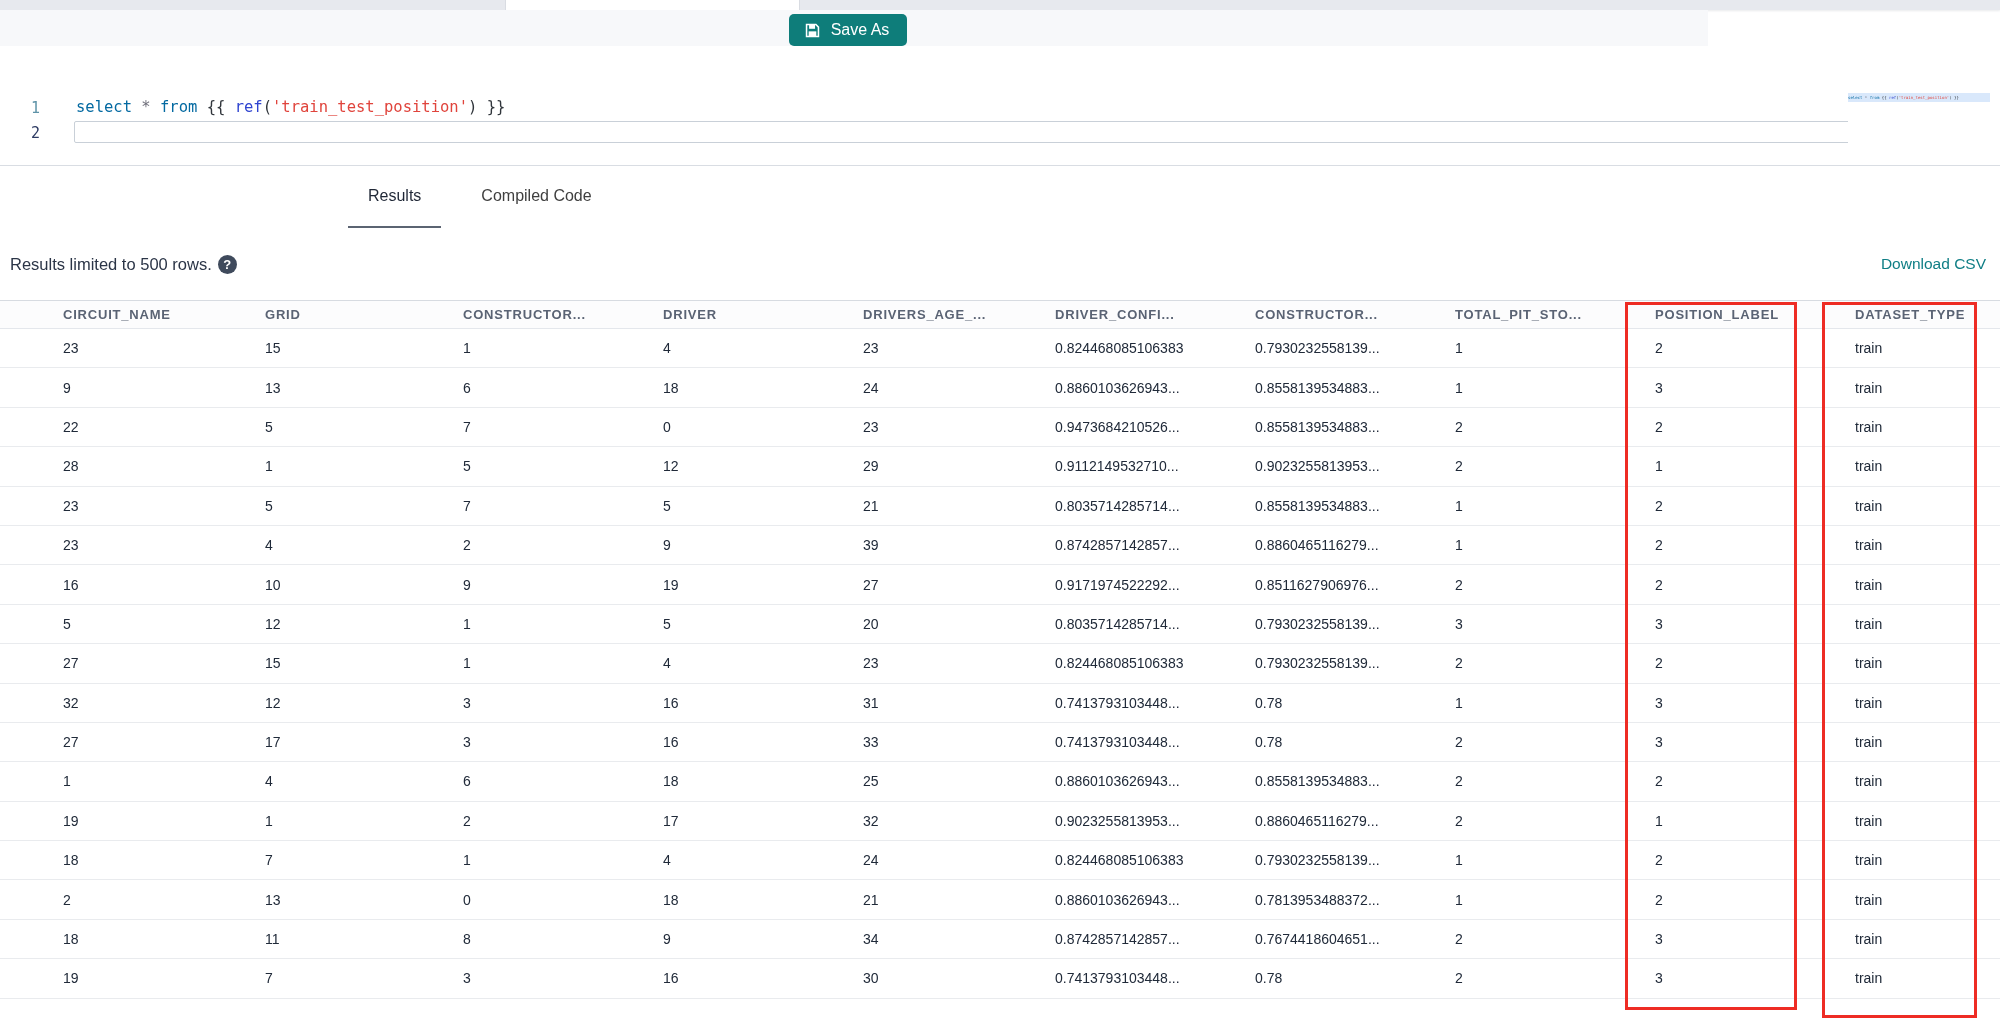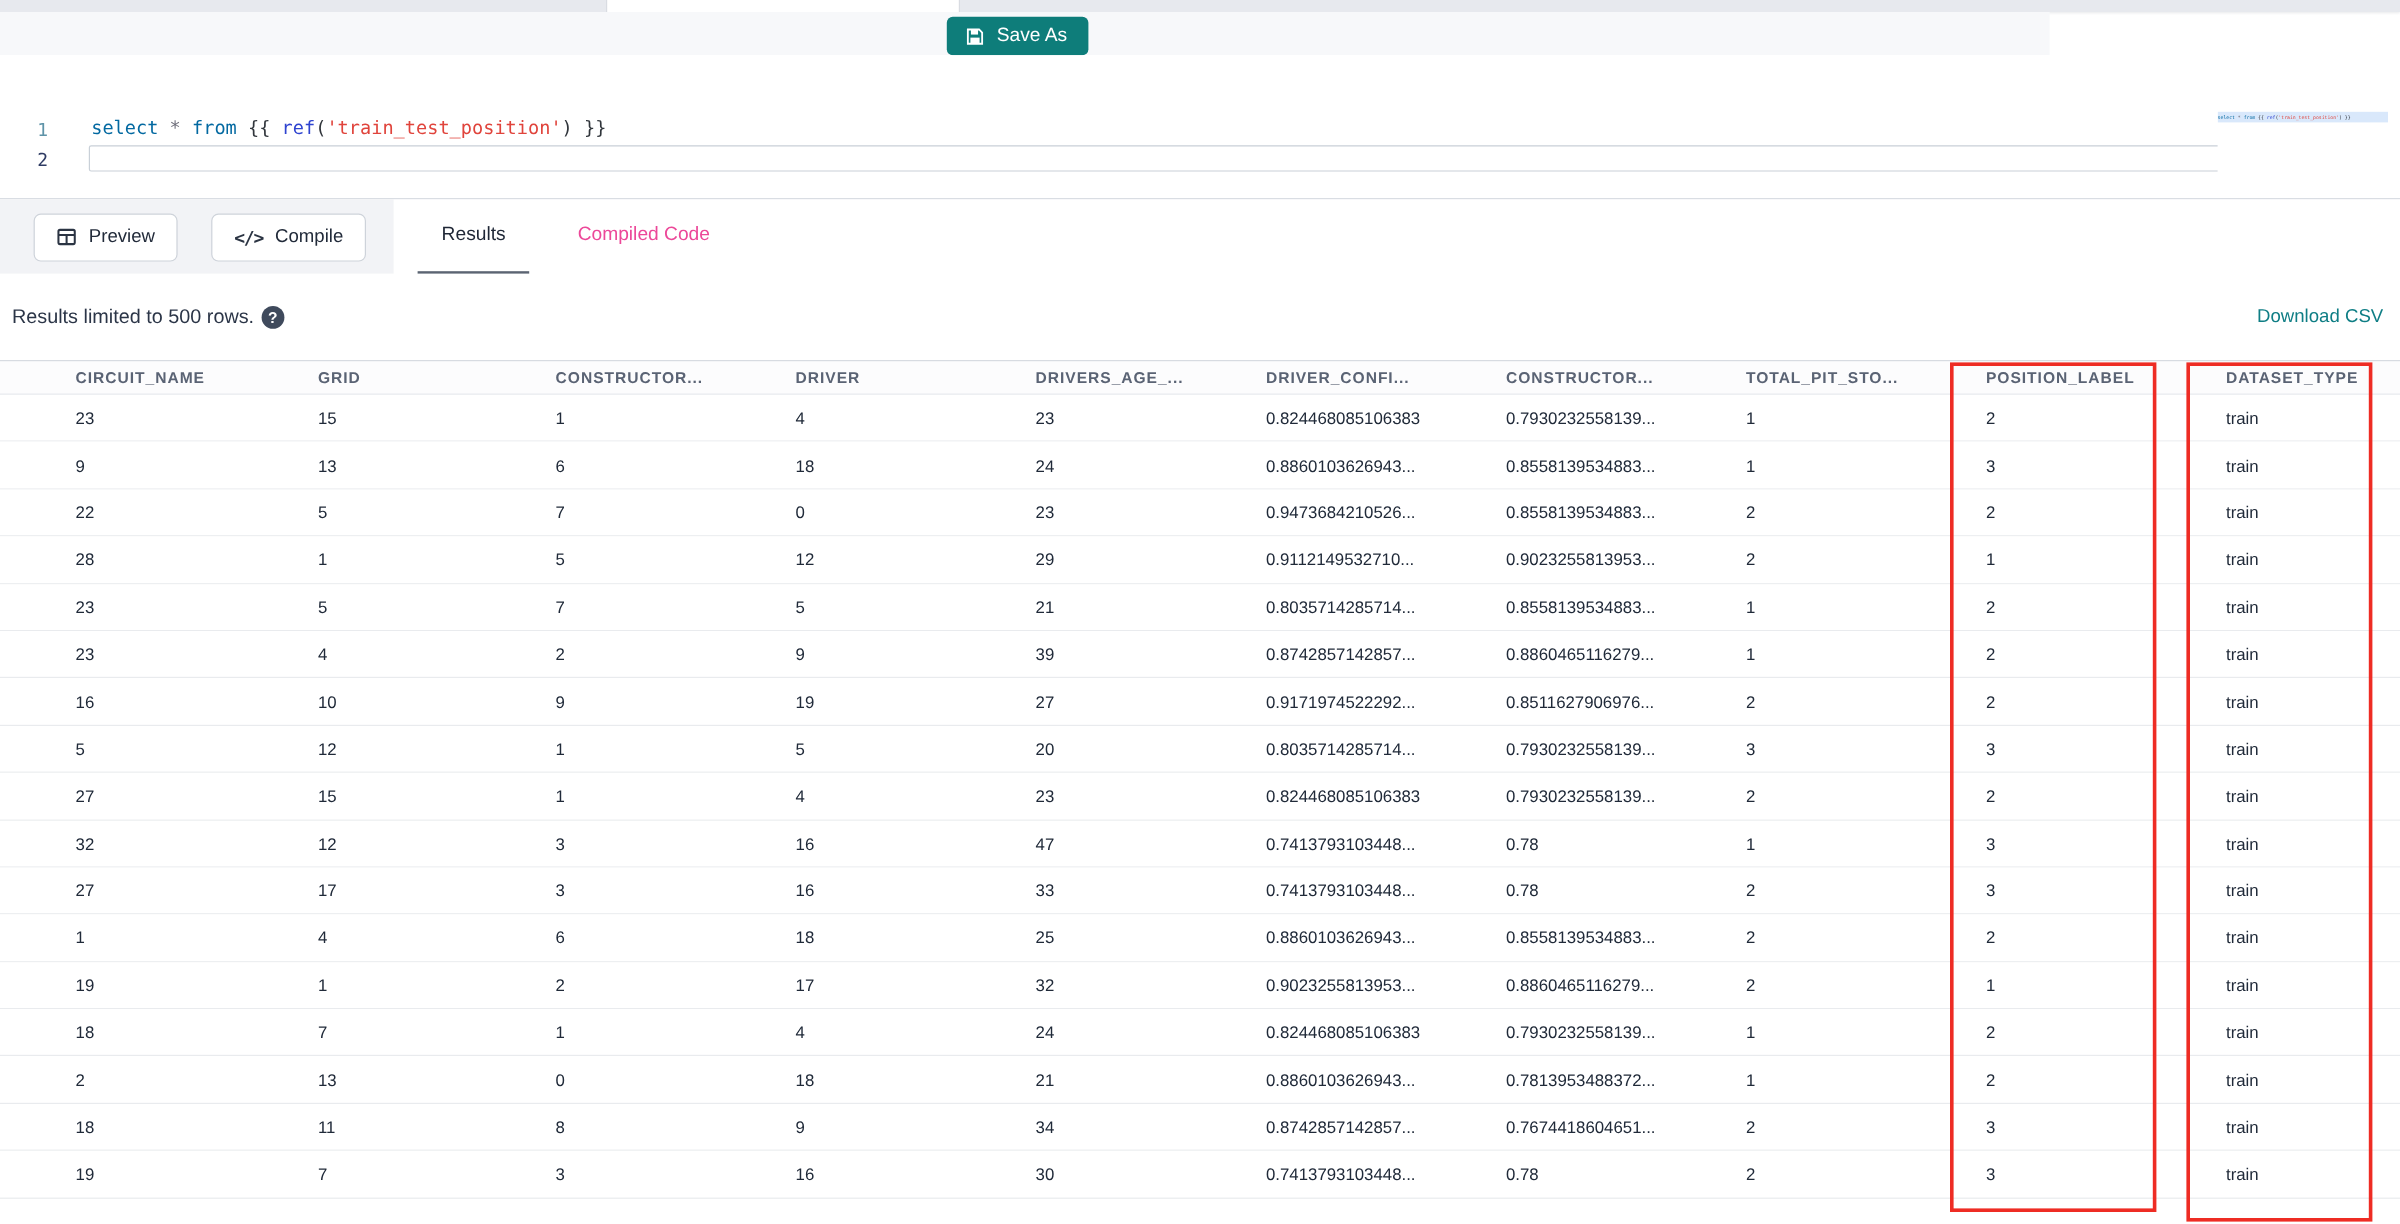--- a/index.html
+++ b/index.html
@@ -49,21 +49,21 @@
   .actionbar-left { position:absolute; left:0; top:0; width:328px; height:63px;
                background:#f2f3f6; display:flex; align-items:center; gap:28px;
                padding-left:28px; }
   .btn { display:flex; align-items:center; gap:10px; background:#fff;
          border:1px solid #ced3da; border-radius:6px; height:40px; padding:0 18px;
          font-size:15.5px; color:#222b3a; cursor:pointer; white-space:nowrap; }
   .code-glyph { font-family:"DejaVu Sans Mono", monospace; font-weight:bold;
                 font-size:15px; color:#2b3443; letter-spacing:-1px; }
   .tabs { position:absolute; left:348px; top:0; height:63px; display:flex; gap:20px; }
   .tab { height:63px; display:flex; align-items:center; padding:0 20px;
-         font-size:16px; color:#ec4899; cursor:pointer; border-bottom:3px solid transparent; }
+         font-size:16px; color:#404040; cursor:pointer; border-bottom:3px solid transparent; }
   .tab.active { border-bottom-color:#5b6472; color:#1f2736; }
 
   
   .inforow { position:absolute; left:0; top:228px; width:2000px; height:72px;
              background:#fff; display:flex; align-items:center;
              justify-content:space-between; padding:0 14px 0 10px; }
   .limit-wrap { display:flex; align-items:center; gap:6px; font-size:16.5px; color:#2b3547; }
   .help-circ { width:19px; height:19px; border-radius:50%; background:#3f4a5c;
                color:#fff; font-size:13px; font-weight:bold; display:flex;
                align-items:center; justify-content:center; cursor:pointer; }
@@ -122,36 +122,20 @@
   <span class="ln ln1">1</span>
   <span class="ln ln2">2</span>
   <div class="codeline"><span class="kw">select </span><span class="op">* </span><span class="kw">from </span><span class="punct">{{ </span><span class="fn">ref</span><span class="punct">(</span><span class="str">'train_test_position'</span><span class="punct">) }}</span></div>
   <div class="emptyline-box"></div>
   <div class="minimap">
     <div class="minimap-line"><span class="kw">select </span><span class="op">* </span><span class="kw">from </span><span class="punct">{{ </span><span class="fn">ref</span><span class="punct">(</span><span class="str">'train_test_position'</span><span class="punct">) }}</span></div>
   </div>
 </div>
 
 <div class="actionbar">
-  <div class="actionbar-left">
-    <div class="btn">
-      <span>
-        <svg width="17" height="17" viewBox="0 0 20 20">
-          <rect x="2" y="3" width="16" height="14" rx="1.5" fill="none" stroke="#2b3443" stroke-width="2"></rect>
-          <line x1="2" y1="8" x2="18" y2="8" stroke="#2b3443" stroke-width="2"></line>
-          <line x1="10" y1="8" x2="10" y2="17" stroke="#2b3443" stroke-width="2"></line>
-        </svg>
-      </span>
-      <span>Preview</span>
-    </div>
-    <div class="btn">
-      <span class="code-glyph">&lt;/&gt;</span>
-      <span>Compile</span>
-    </div>
-  </div>
   <div class="tabs">
     <div class="tab active">Results</div>
     <div class="tab">Compiled Code</div>
   </div>
 </div>
 
 <div class="inforow">
   <div class="limit-wrap">
     <span>Results limited to 500 rows.</span>
     <span class="help-circ">?</span>
@@ -279,21 +263,21 @@
         <div class="td">0.7930232558139...</div>
         <div class="td">2</div>
         <div class="td">2</div>
         <div class="td">train</div>
       </div>
       <div class="tr">
         <div class="td">32</div>
         <div class="td">12</div>
         <div class="td">3</div>
         <div class="td">16</div>
-        <div class="td">47</div>
+        <div class="td">31</div>
         <div class="td">0.7413793103448...</div>
         <div class="td">0.78</div>
         <div class="td">1</div>
         <div class="td">3</div>
         <div class="td">train</div>
       </div>
       <div class="tr">
         <div class="td">27</div>
         <div class="td">17</div>
         <div class="td">3</div>

